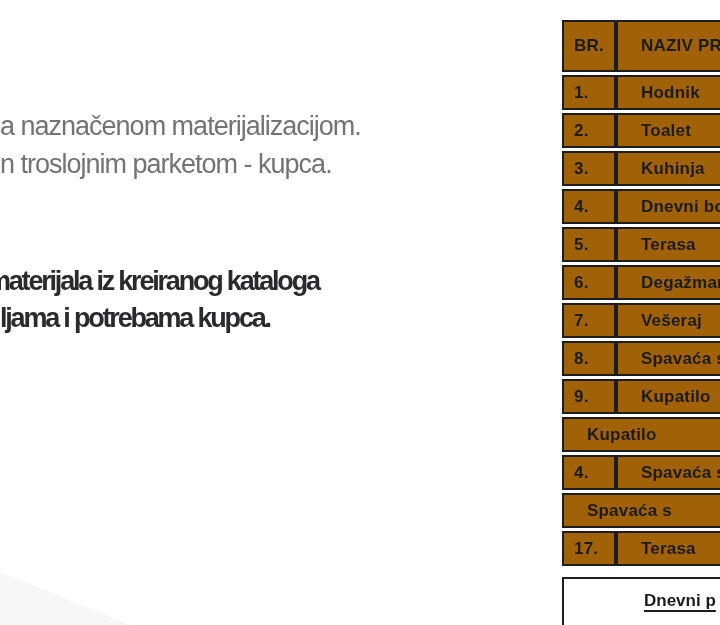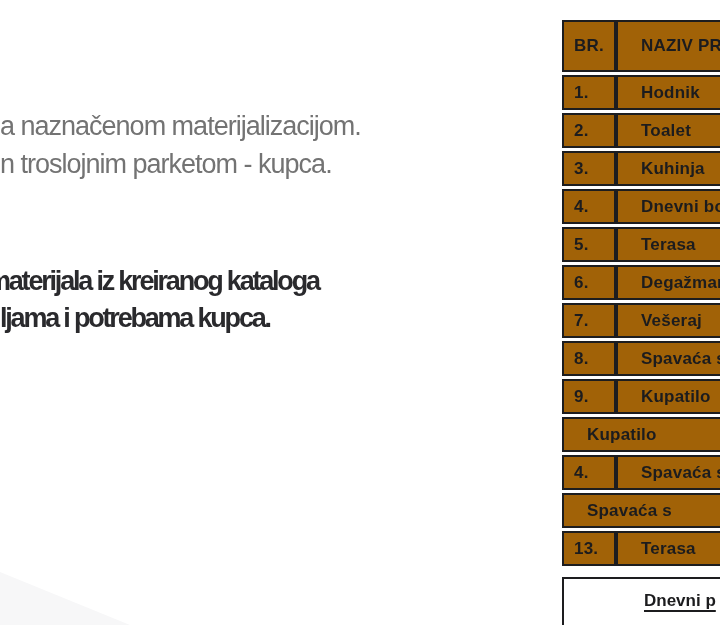--- a/index.html
+++ b/index.html
@@ -149,21 +149,21 @@
         <div class="cell c2">Kupatilo</div>
       </div>
       <div class="trow">
         <div class="cell c1">4.</div>
         <div class="cell c2">Spavaća s</div>
       </div>
       <div class="trow">
         <div class="cell c2">Spavaća s</div>
       </div>
       <div class="trow">
-        <div class="cell c1">13.</div>
+        <div class="cell c1">17.</div>
         <div class="cell c2">Terasa</div>
       </div>
     </div>
 
   <div class="total-box">
     <span class="total-label">Dnevni p</span>
   </div>
 </div>
 
 </body></html>

